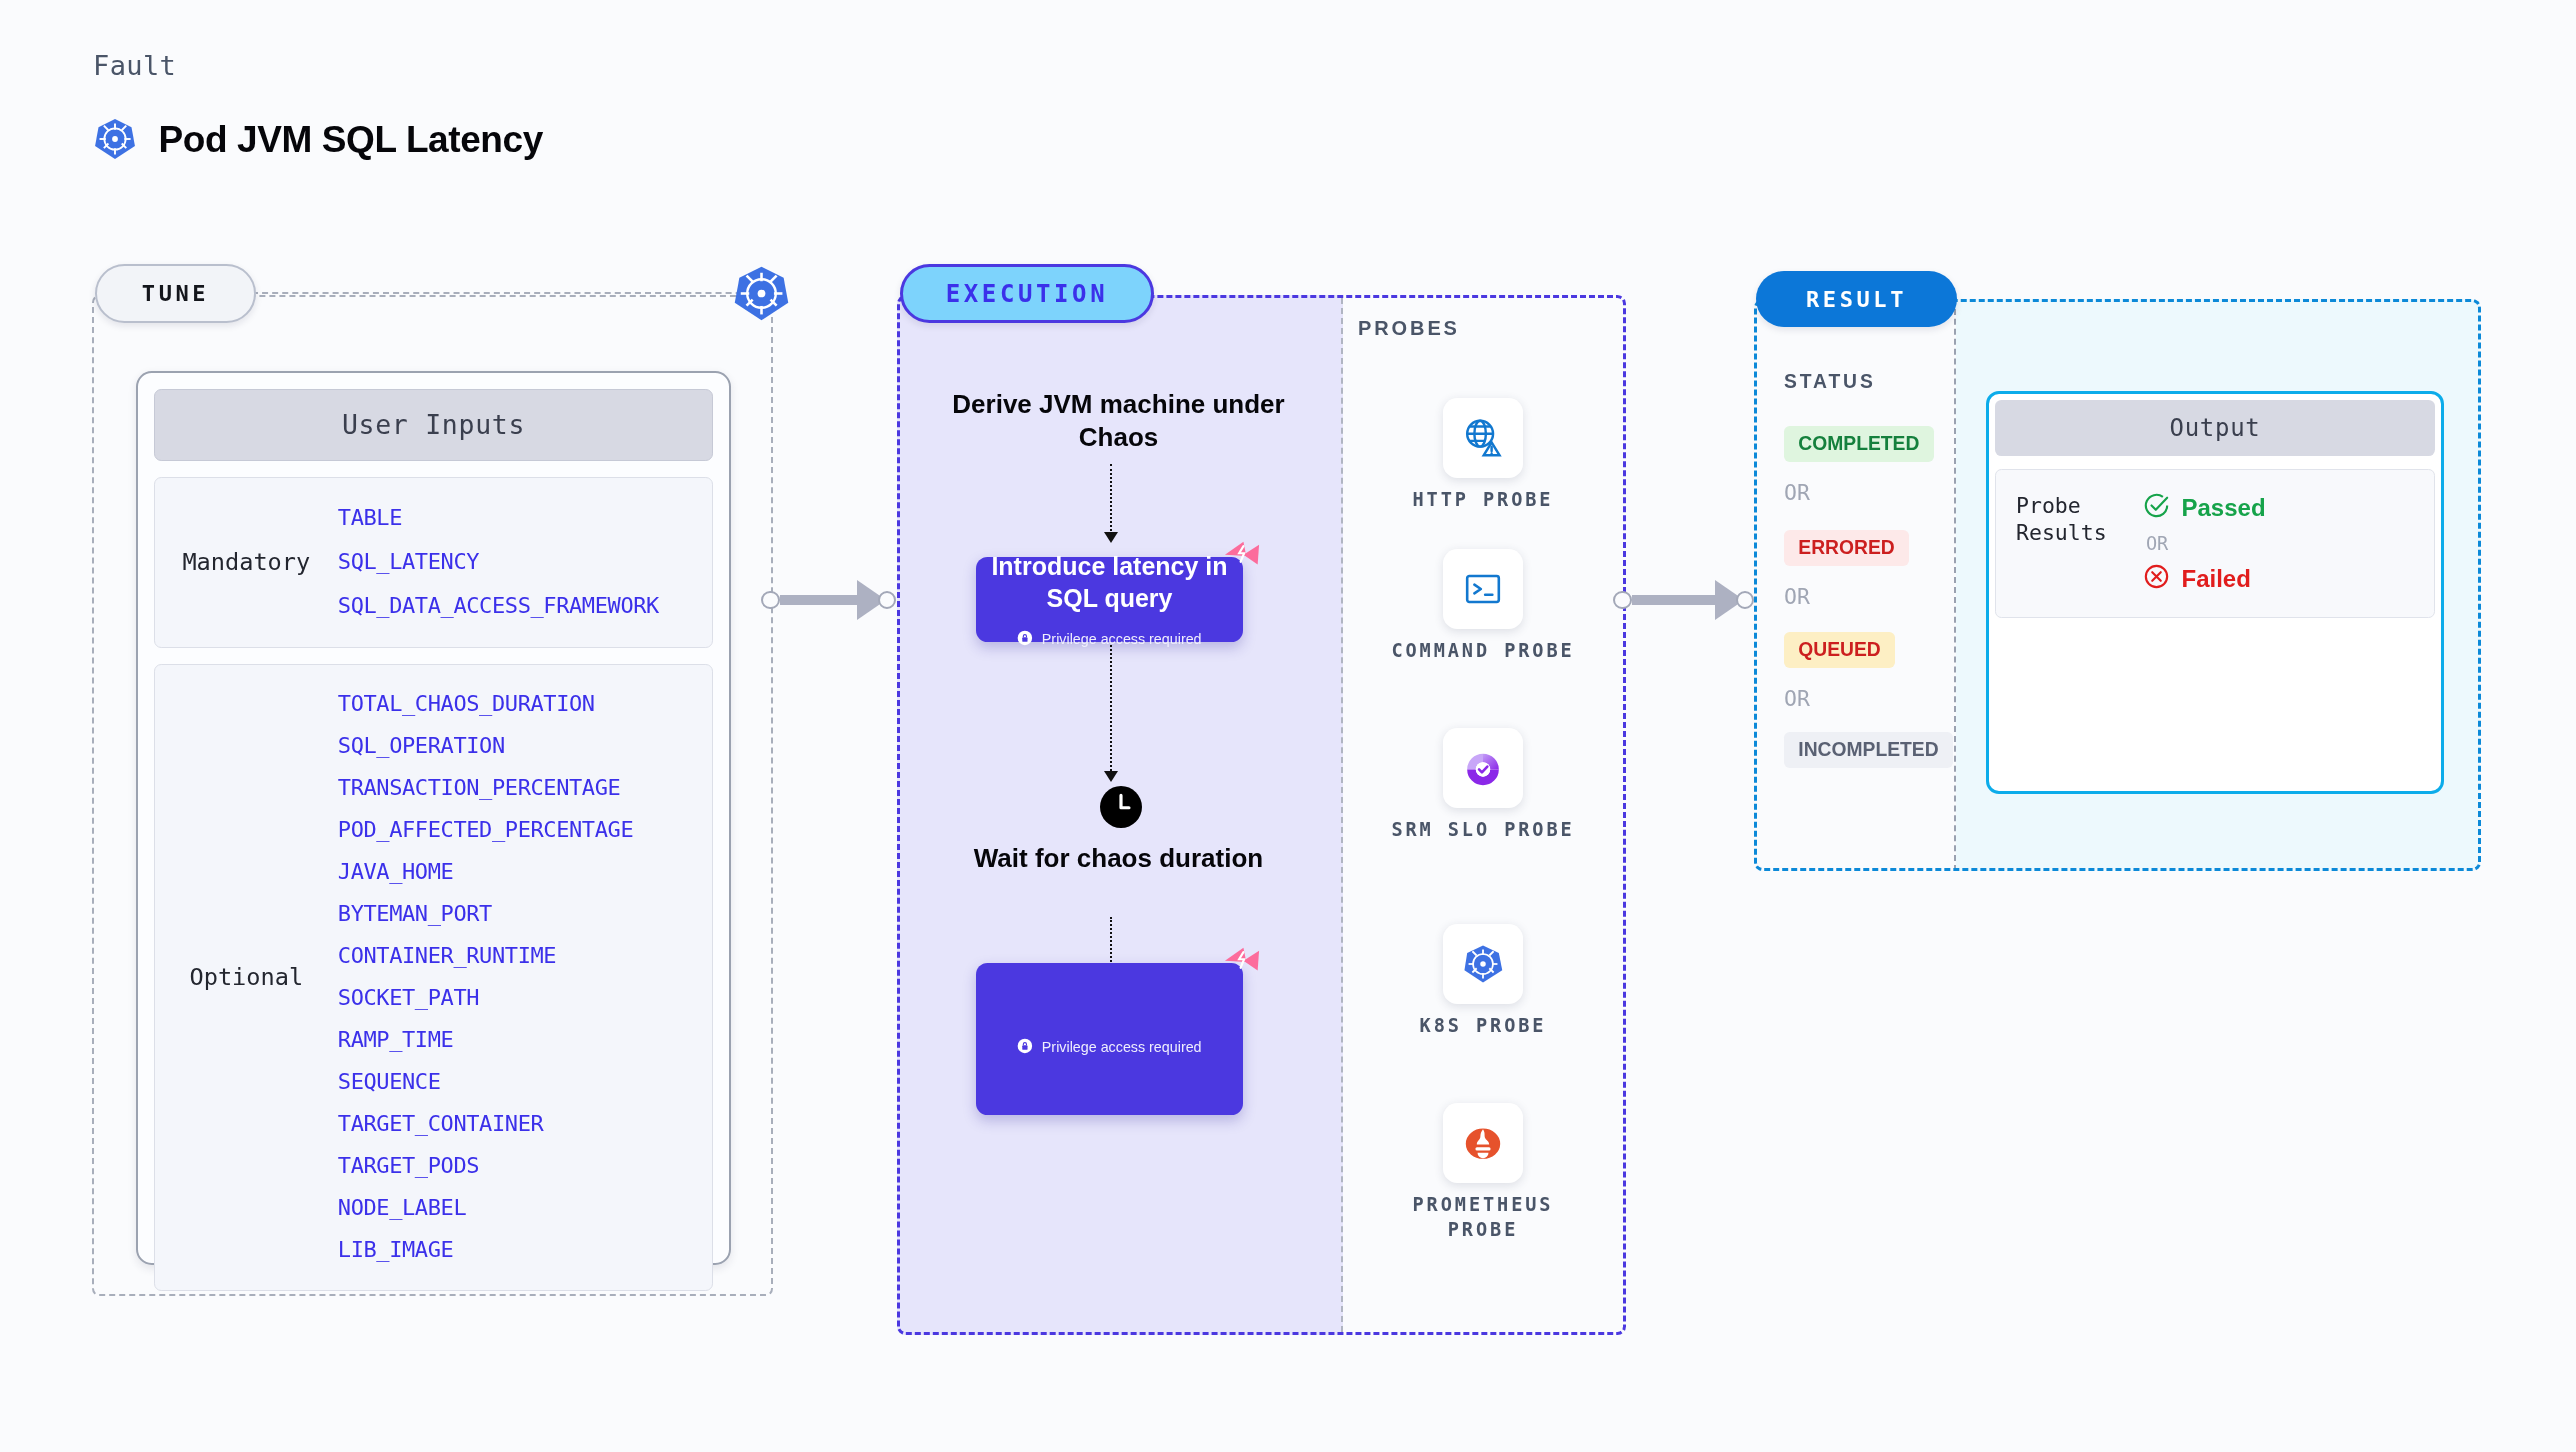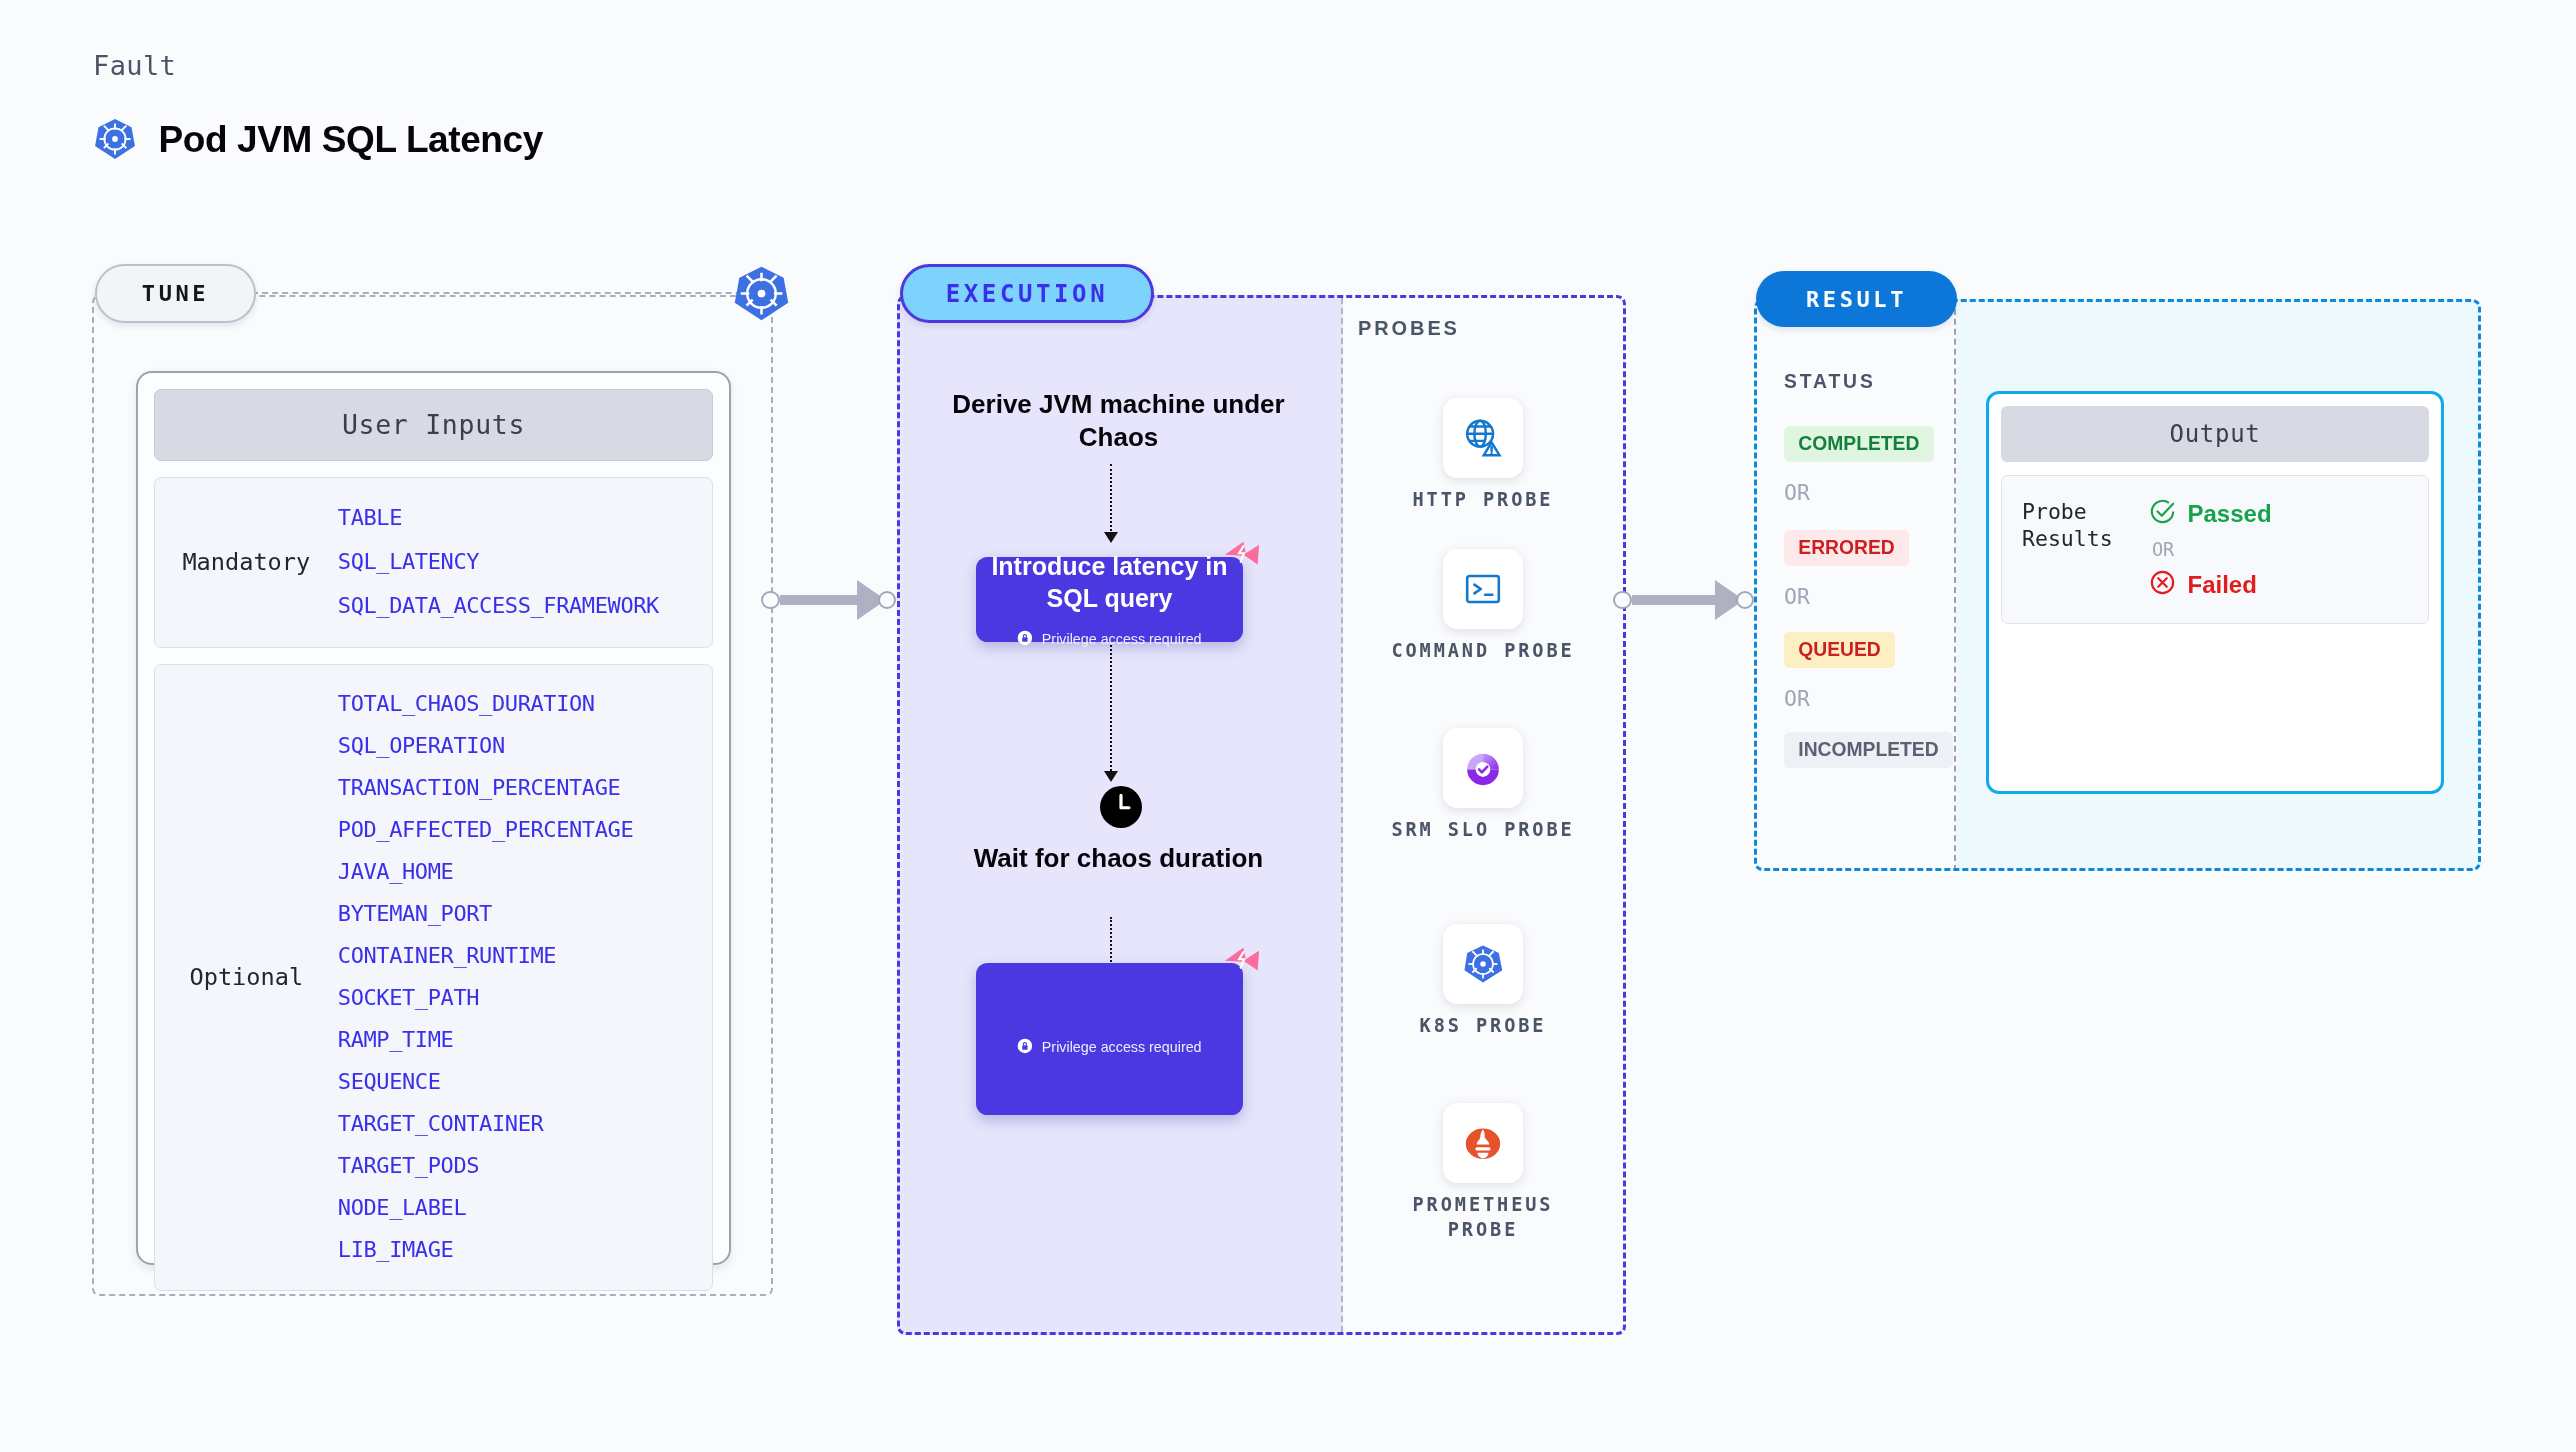--- a/index.html
+++ b/index.html
@@ -100,21 +100,21 @@
 
   #status-label { position: absolute; left: 1784px; top: 371px; font-size: 19.3px; color: #4a5568;
                   letter-spacing: 2.9px; font-weight: bold; }
   .status-chip { position: absolute; left: 1784px; border-radius: 5.7px; display: flex;
                  align-items: center; justify-content: center; font-size: 19.3px; font-weight: bold;
                  padding: 0 14.3px; height: 36px; }
   .or-word { position: absolute; left: 1784px; font-size: 21.5px; color: #a0a6b4;
              font-family: "DejaVu Sans Mono", monospace; }
 
   #output-card { position: absolute; left: 1986px; top: 391px; width: 458px; height: 403px;
-                 background: #fff; border: 3.6px solid #0cacea; border-radius: 13px; padding: 12px; }
+                 background: #fff; border: 3.6px solid #0cacea; border-radius: 13px; padding: 6px; }
   #output-header { height: 56px; background: #d7d9e3; border-radius: 6.4px; display: flex;
                    align-items: center; justify-content: center; font-size: 24px; color: #3a3f4e;
                    letter-spacing: 0.7px; }
   .out-row { margin-top: 13px; border: 1.4px solid #e0e3eb; border-radius: 6.4px; background: #f8f9fc;
              display: flex; align-items: center; padding: 17px 0; }
   .out-key { width: 147px; flex: 0 0 147px; padding-left: 20px; font-size: 21.5px; color: #23262f;
              font-family: "DejaVu Sans Mono", monospace; line-height: 1.3; }
   .out-val { font-size: 21.5px; color: #3b30ea; font-family: "DejaVu Sans Mono", monospace; }
   .verdict { display: flex; align-items: center; gap: 11.5px; font-size: 24px; font-weight: bold; }
   .verdict-or { font-size: 18.6px; color: #a0a6b4; margin: 8.6px 0 8.6px 2.9px;

